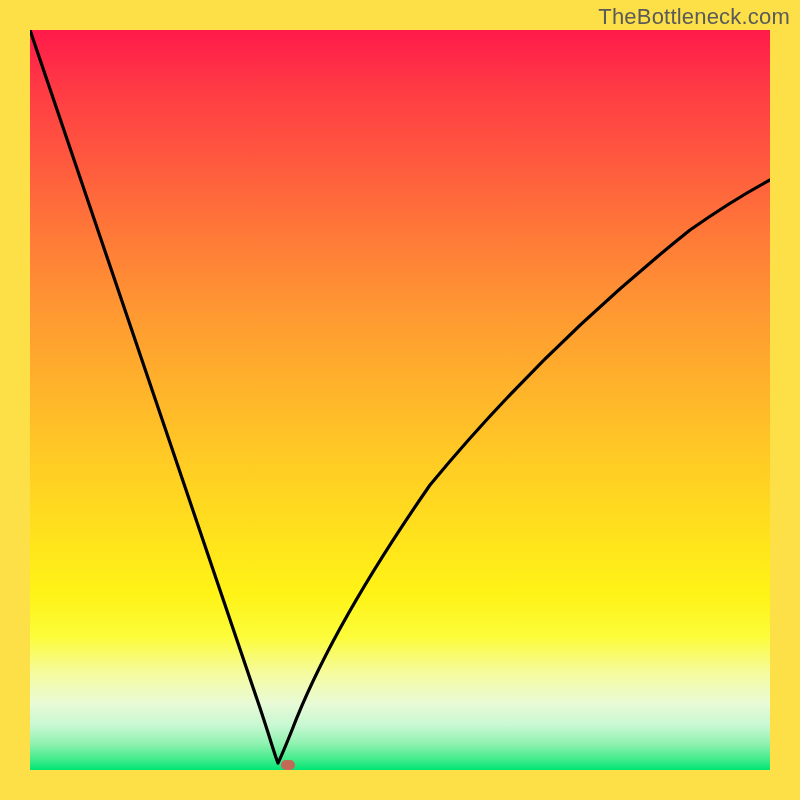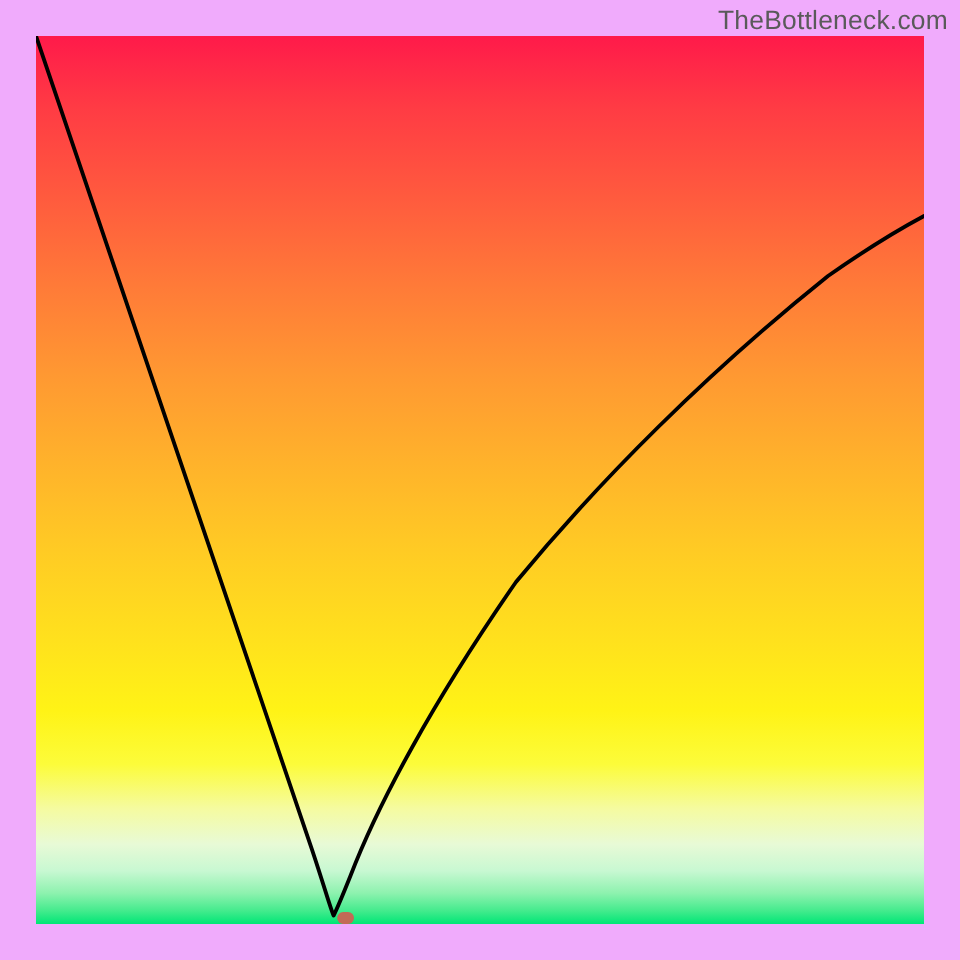--- a/index.html
+++ b/index.html
@@ -10,21 +10,21 @@
     background: #000000;
     overflow: hidden;
     font-family: Arial, Helvetica, sans-serif;
   }
   .frame {
     position: absolute;
     left: 0;
     top: 0;
     width: 800px;
     height: 800px;
-    background: #f0abfc;
+    background: #fde047;
   }
   .plot-area {
     position: absolute;
     left: 30px;
     top: 30px;
     width: 740px;
     height: 740px;
     overflow: hidden;
   }
   .gradient {

